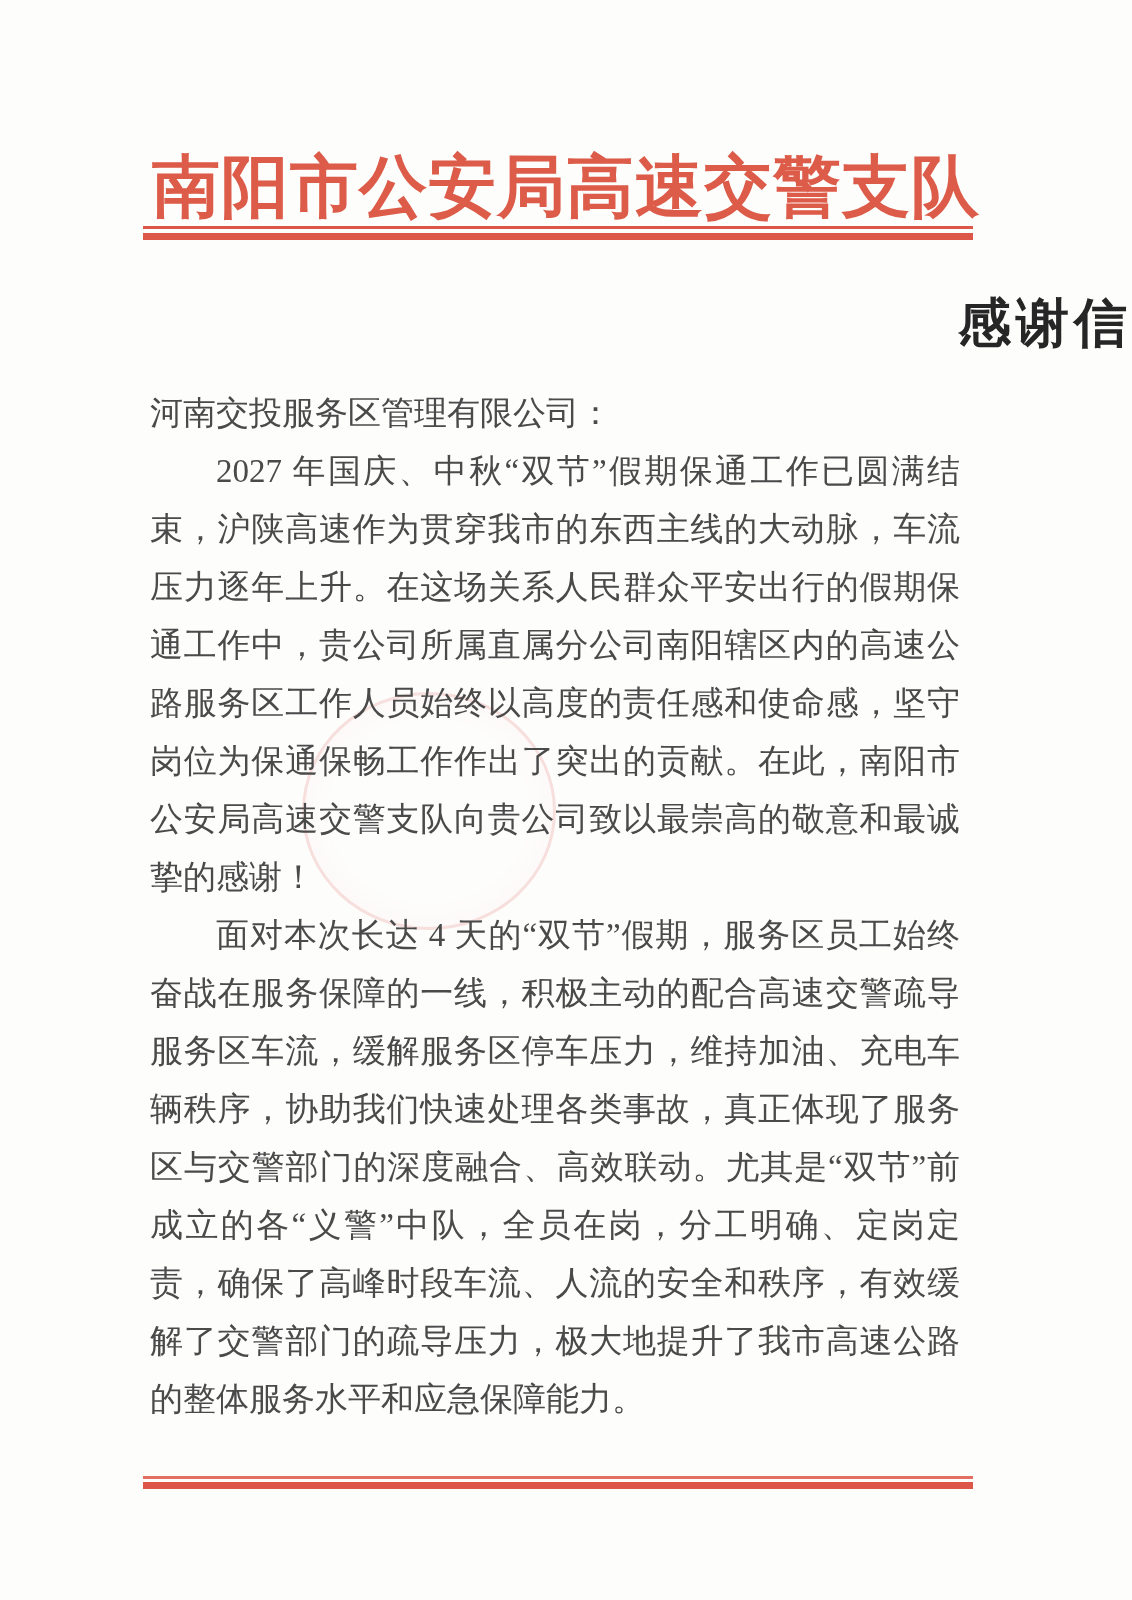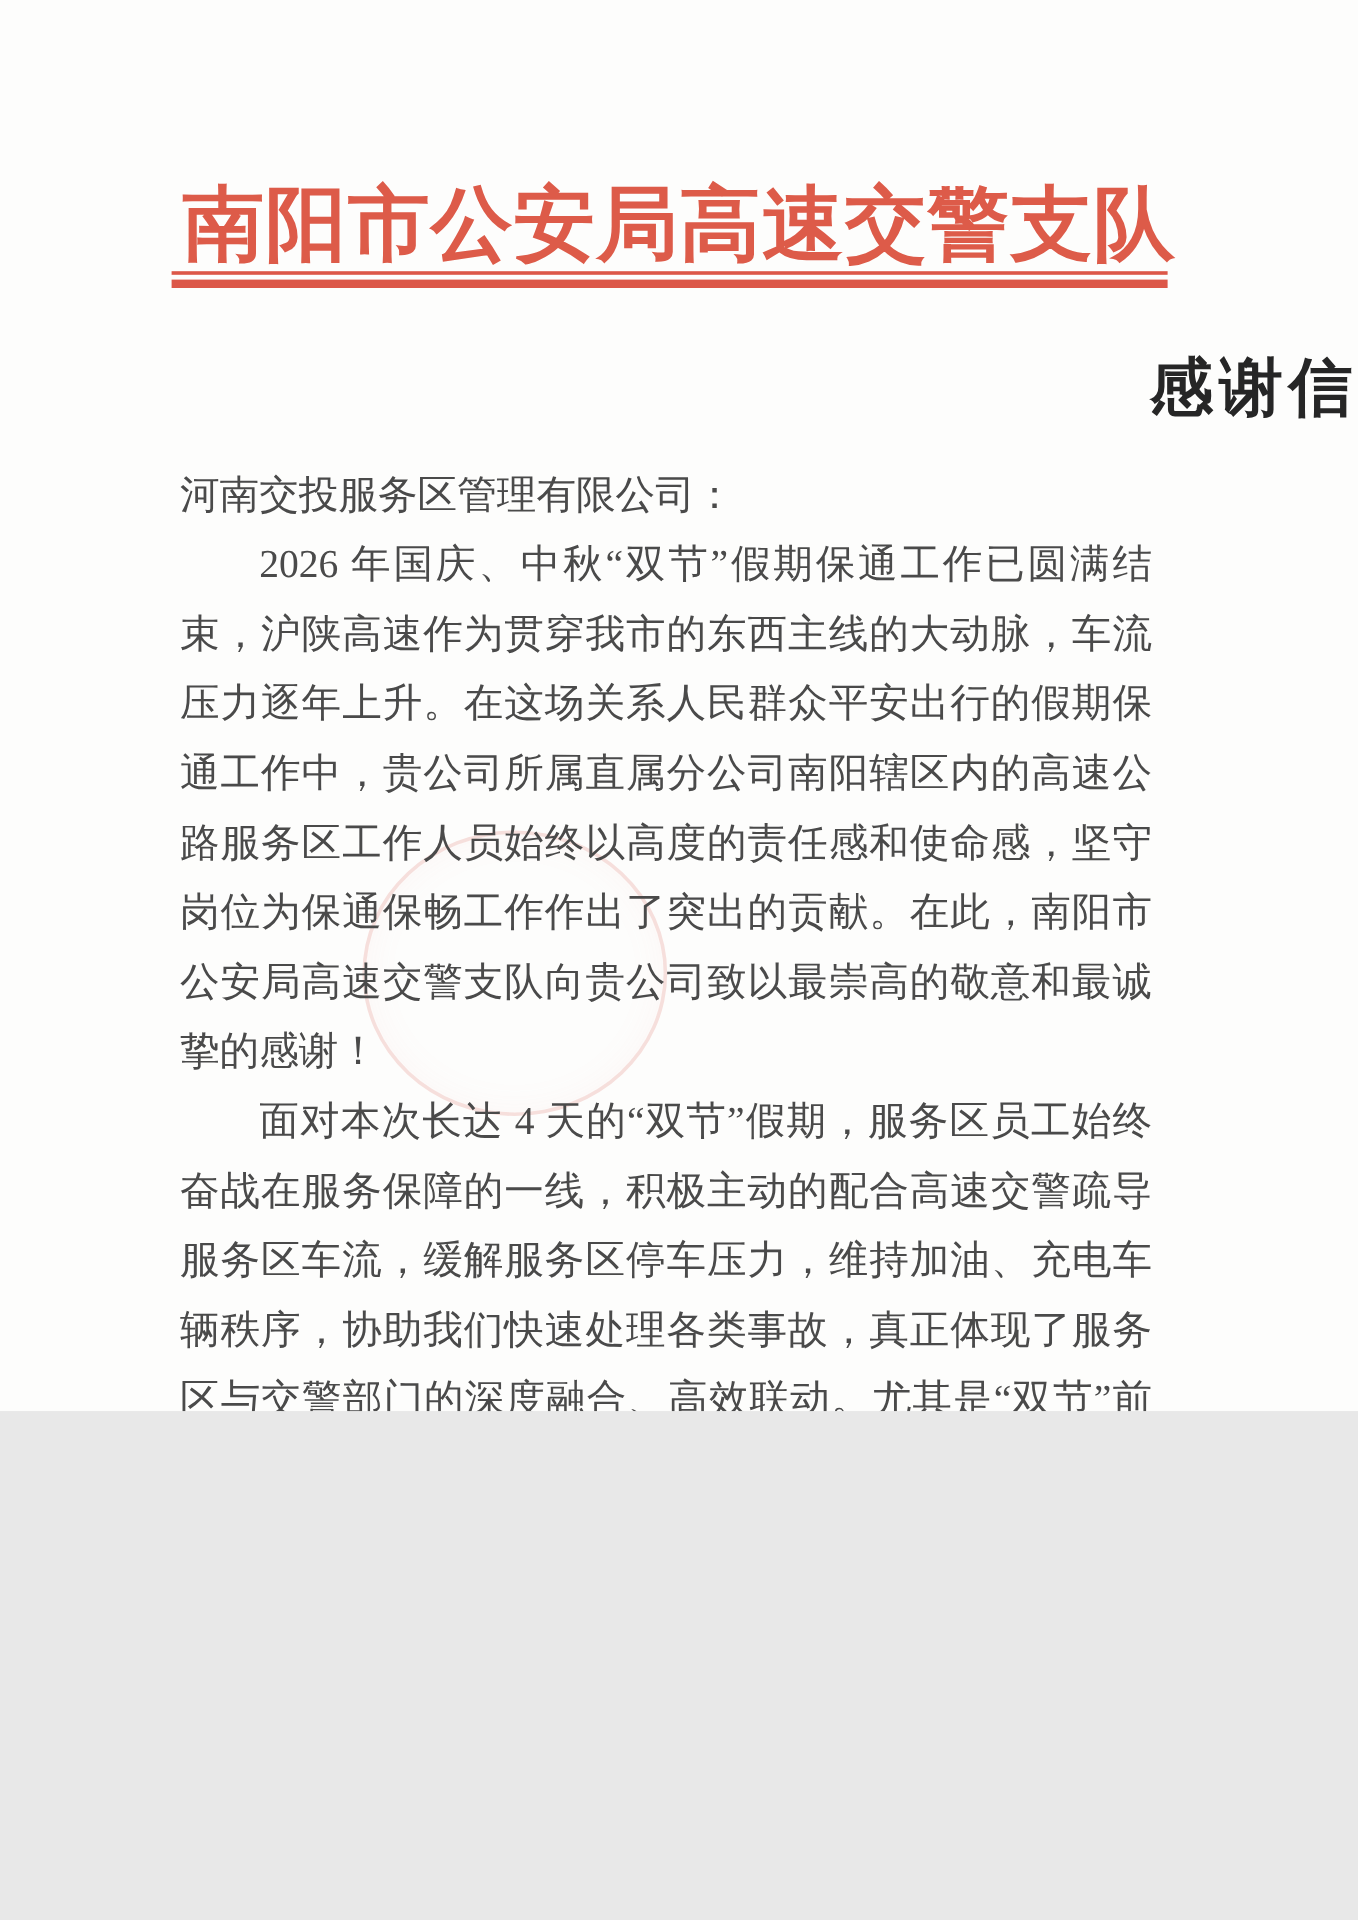--- a/index.html
+++ b/index.html
@@ -1,19 +1,19 @@
 <!DOCTYPE html>
 <html lang="zh" style="--brand-red: #dd5b49; --rule-red: #dc5748; --ink: #4a4a4a; --title-ink: #262626; --page-bg: #fdfdfc;"><head>
 <meta charset="utf-8">
 <style>
   html, body { margin: 0; padding: 0; background: #e8e8e8; }
   .page {
     position: relative;
     width: 1132px;
-    height: 1176px;
+    height: 1600px;
     margin: 0 auto;
     background: var(--page-bg, #fdfdfc);
     overflow: hidden;
     font-family: "Liberation Serif", "DejaVu Serif", serif;
   }
 
   
   .letterhead {
     position: absolute;
     top: 142px;
@@ -94,20 +94,20 @@
 
   <div class="rule rule-head-thin"></div>
   <div class="rule rule-head-thick"></div>
 
   <h2 class="doc-title">感谢信</h2>
 
   <div class="stamp-ghost"></div>
 
   <main class="letter-body">
     <p class="salutation">河南交投服务区管理有限公司：</p>
-    <p>2026 年国庆、中秋“双节”假期保通工作已圆满结束，沪陕高速作为贯穿我市的东西主线的大动脉，车流压力逐年上升。在这场关系人民群众平安出行的假期保通工作中，贵公司所属直属分公司南阳辖区内的高速公路服务区工作人员始终以高度的责任感和使命感，坚守岗位为保通保畅工作作出了突出的贡献。在此，南阳市公安局高速交警支队向贵公司致以最崇高的敬意和最诚挚的感谢！</p>
+    <p>2027 年国庆、中秋“双节”假期保通工作已圆满结束，沪陕高速作为贯穿我市的东西主线的大动脉，车流压力逐年上升。在这场关系人民群众平安出行的假期保通工作中，贵公司所属直属分公司南阳辖区内的高速公路服务区工作人员始终以高度的责任感和使命感，坚守岗位为保通保畅工作作出了突出的贡献。在此，南阳市公安局高速交警支队向贵公司致以最崇高的敬意和最诚挚的感谢！</p>
     <p>面对本次长达 4 天的“双节”假期，服务区员工始终奋战在服务保障的一线，积极主动的配合高速交警疏导服务区车流，缓解服务区停车压力，维持加油、充电车辆秩序，协助我们快速处理各类事故，真正体现了服务区与交警部门的深度融合、高效联动。尤其是“双节”前成立的各“义警”中队，全员在岗，分工明确、定岗定责，确保了高峰时段车流、人流的安全和秩序，有效缓解了交警部门的疏导压力，极大地提升了我市高速公路的整体服务水平和应急保障能力。</p>
   </main>
 
   <div class="rule rule-foot-thin"></div>
   <div class="rule rule-foot-thick"></div>
 
 </div>
 
 </body></html>

